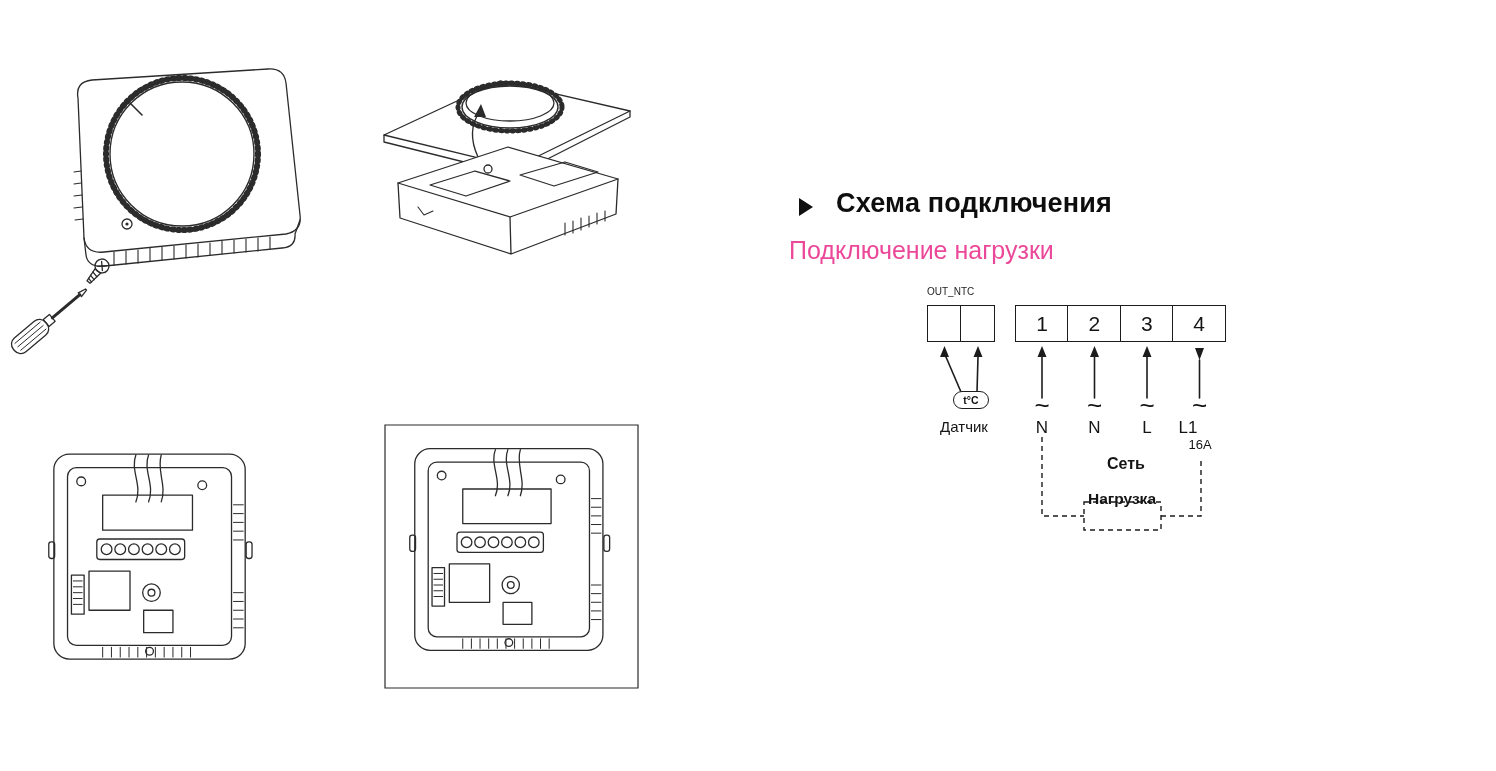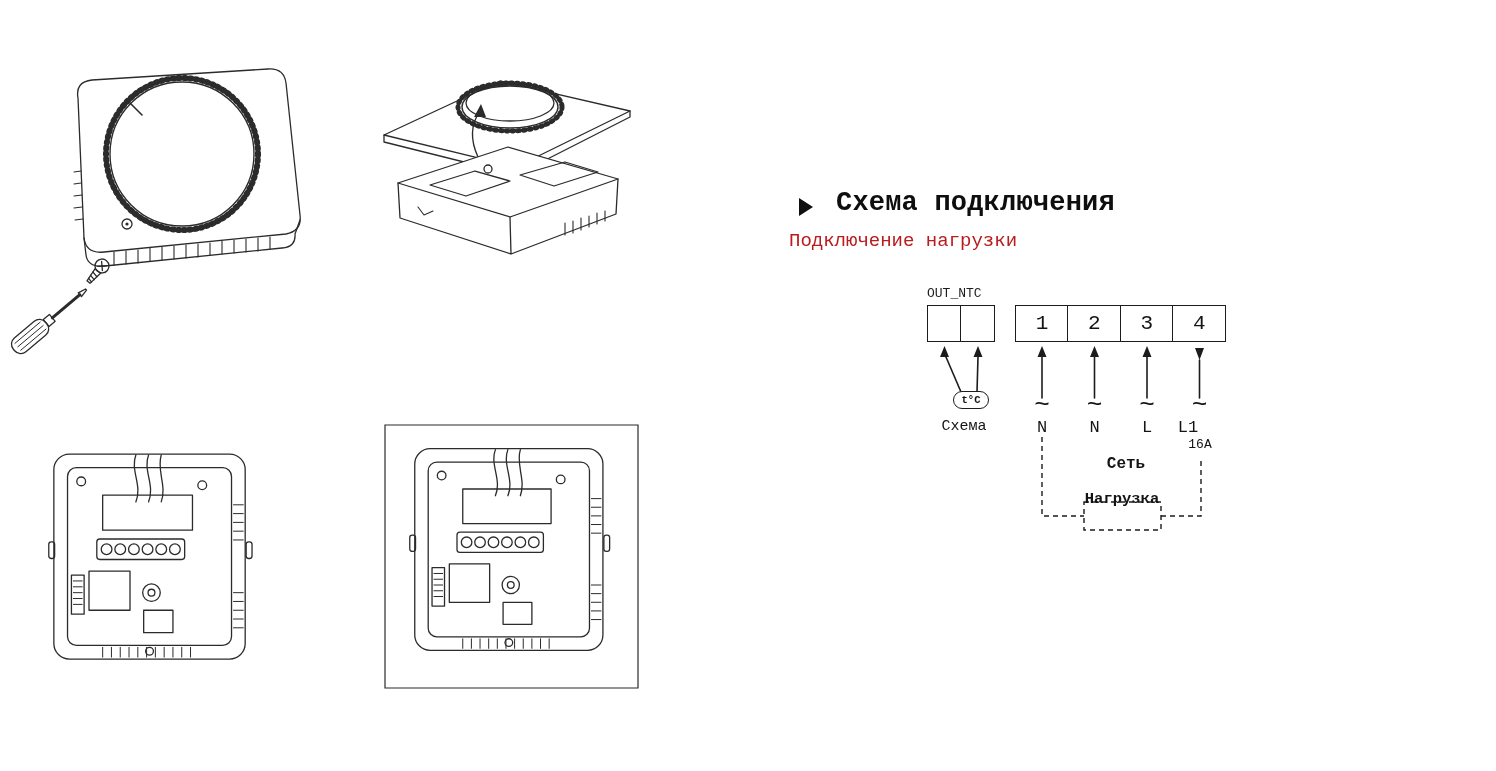--- a/index.html
+++ b/index.html
@@ -1,29 +1,29 @@
 <!DOCTYPE html>
 <html><head>
 <meta charset="utf-8">
 <style>
   html,body{margin:0;padding:0;background:#fff;}
   .canvas{position:relative;width:1496px;height:771px;background:#ffffff;
-          font-family:Liberation Mono, monospace;color:#111;overflow:hidden;}
+          font-family:Liberation Sans, sans-serif;color:#111;overflow:hidden;}
   svg.illus{position:absolute;}
   svg.illus *{vector-effect:non-scaling-stroke;}
 
   
   .bullet{position:absolute;left:799px;top:198px;width:0;height:0;
           border-left:14px solid #101010;border-top:9px solid transparent;border-bottom:9px solid transparent;}
   .title{position:absolute;left:836px;top:188px;font-size:27px;font-weight:bold;color:#0e0e0e;letter-spacing:.2px;}
-  .subtitle{position:absolute;left:789px;top:230px;font-size:19px;color:#b91c1c;}
+  .subtitle{position:absolute;left:789px;top:236px;font-size:25px;color:#ec4899;}
 
   
   .wiring{position:absolute;left:925px;top:285px;width:322px;height:262px;}
-  .conn-label{position:absolute;left:2px;top:1px;font-size:13px;color:#1d1d1d;}
+  .conn-label{position:absolute;left:2px;top:1px;font-size:10px;color:#1d1d1d;}
   .tbox{position:absolute;top:20px;height:37px;box-sizing:border-box;border:1.7px solid #1c1c1c;background:#fff;
         display:flex;align-items:center;justify-content:center;font-size:21px;color:#141414;}
   .tbox.s{width:35px;}
   .tbox.n{width:54px;}
   .wire-svg{position:absolute;left:0;top:0;pointer-events:none;}
   .badge{position:absolute;left:28px;top:106px;width:36px;height:18px;box-sizing:border-box;
          border:1.5px solid #1c1c1c;border-radius:9px;background:#fff;
          display:flex;align-items:center;justify-content:center;font-size:10.5px;font-weight:bold;}
   .wl{position:absolute;text-align:center;color:#141414;}
   .tilde{font-size:26px;line-height:20px;width:30px;}
@@ -175,21 +175,21 @@
       </g>
     </svg>
 
     <div class="badge">t°C</div>
 
     <div class="wl tilde" style="left:102px;top:110px">~</div>
     <div class="wl tilde" style="left:154.5px;top:110px">~</div>
     <div class="wl tilde" style="left:207px;top:110px">~</div>
     <div class="wl tilde" style="left:259.5px;top:110px">~</div>
 
-    <div class="wl sensor-lbl" style="left:4px;top:133px">Схема</div>
+    <div class="wl sensor-lbl" style="left:4px;top:133px">Датчик</div>
     <div class="wl lbl" style="left:97px;top:133px">N</div>
     <div class="wl lbl" style="left:149.5px;top:133px">N</div>
     <div class="wl lbl" style="left:202px;top:133px">L</div>
     <div class="wl lbl" style="left:243px;top:133px">L1</div>
 
     <div class="wl rating" style="left:252px;top:152px">16A</div>
     <div class="wl mains" style="left:171px;top:153px">Сеть</div>
     <div class="wl load" style="left:147px;top:197px">Нагрузка</div>
 
   </div>

